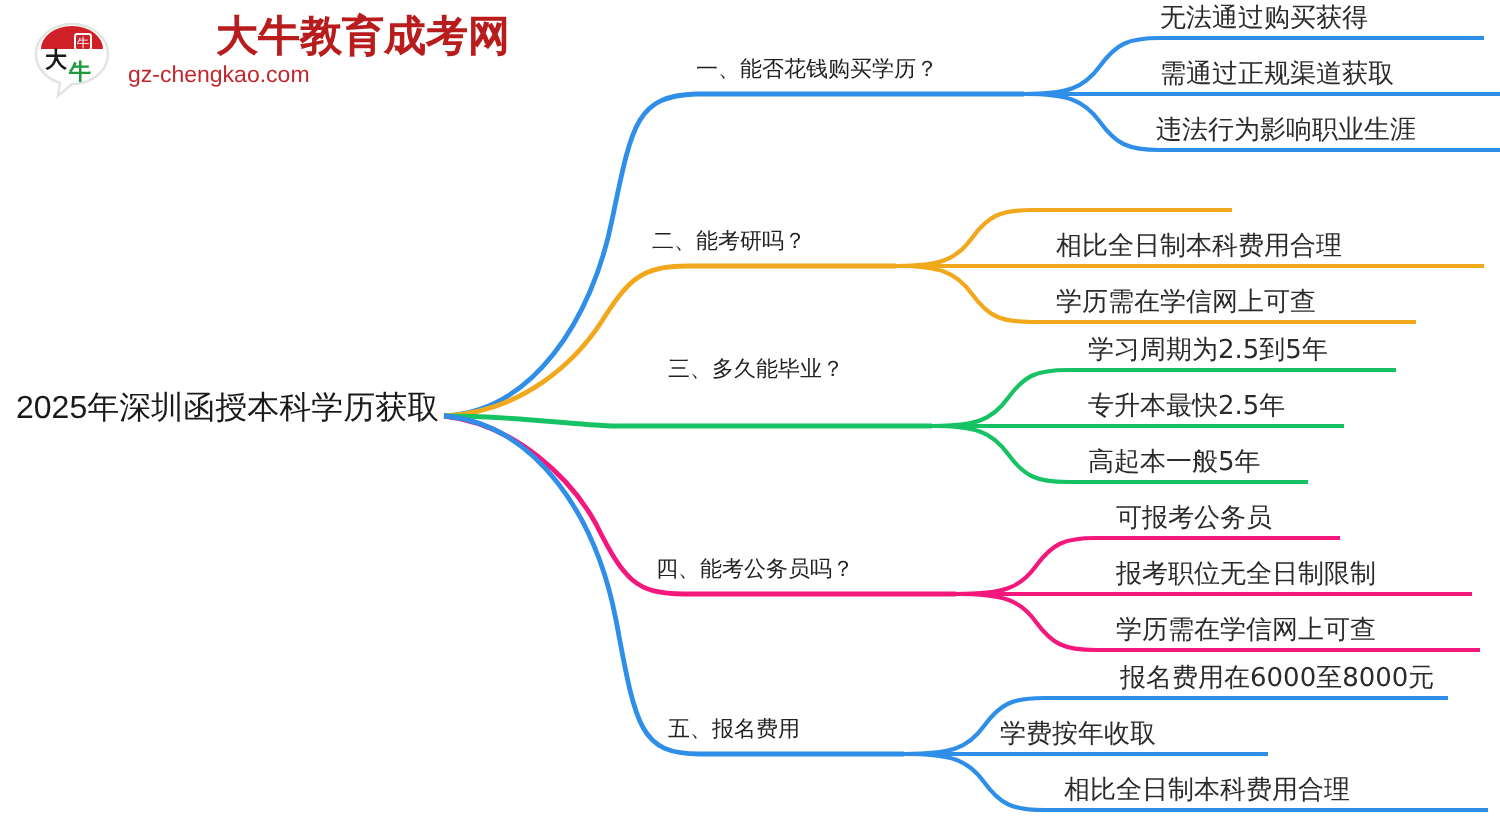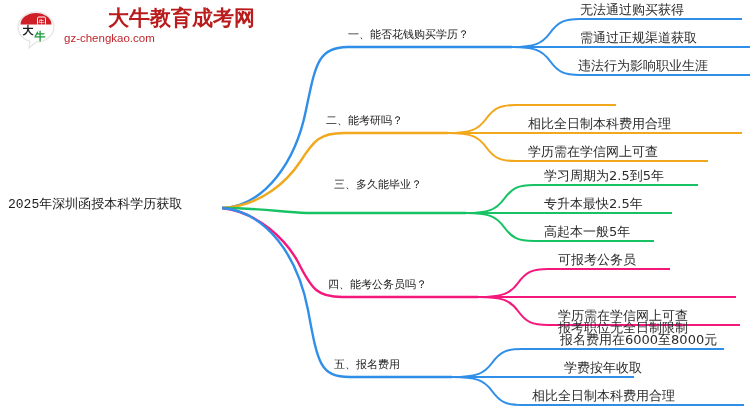--- a/index.html
+++ b/index.html
@@ -62,22 +62,22 @@
     line-height: 16px;
     margin-top: 1px;
     white-space: nowrap;
   }
 
   
   .root-node {
     position: absolute;
     left: 8px;
     top: 196px;
-    font-family: Liberation Mono, monospace;
-    font-size: 13px;
+    font-family: Liberation Sans, sans-serif;
+    font-size: 16px;
     color: #1a1a1a;
     white-space: nowrap;
     line-height: 18px;
   }
 
   
   .topic {
     position: absolute;
     font-family: "DejaVu Sans", "Liberation Sans", sans-serif;
     font-size: 11px;
@@ -164,20 +164,20 @@
   <div class="leaf" style="left:578px; top:57px;text-align:center;">违法行为影响职业生涯</div>
 
   <div class="leaf" style="left:528px; top:115px;">相比全日制本科费用合理</div>
   <div class="leaf" style="left:528px; top:143px;">学历需在学信网上可查</div>
 
   <div class="leaf" style="left:544px; top:167px;text-align:right;">学习周期为2.5到5年</div>
   <div class="leaf" style="left:544px; top:195px;">专升本最快2.5年</div>
   <div class="leaf" style="left:544px; top:223px;">高起本一般5年</div>
 
   <div class="leaf" style="left:558px; top:251px;">可报考公务员</div>
-  <div class="leaf" style="left:558px; top:279px;margin-top:40px;">报考职位无全日制限制</div>
+  <div class="leaf" style="left:558px; top:279px;">报考职位无全日制限制</div>
   <div class="leaf" style="left:558px; top:307px;">学历需在学信网上可查</div>
 
   <div class="leaf" style="left:560px; top:331px;">报名费用在6000至8000元</div>
-  <div class="leaf" style="left:564px; top:359px;">学费按年收取</div>
+  <div class="leaf" style="left:500px; top:359px;">学费按年收取</div>
   <div class="leaf" style="left:532px; top:387px;">相比全日制本科费用合理</div>
 
 </div>
 
 </body></html>

